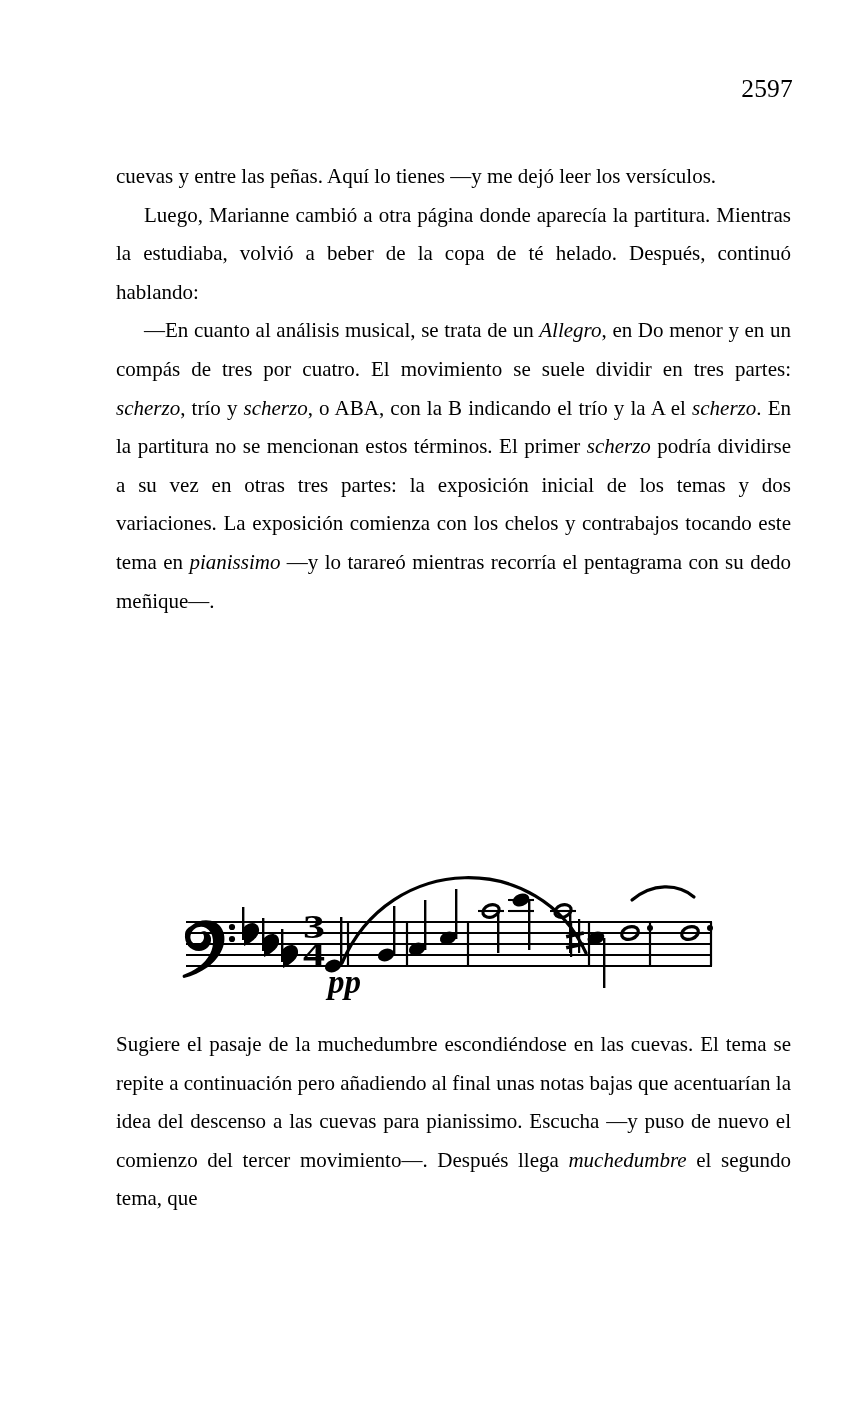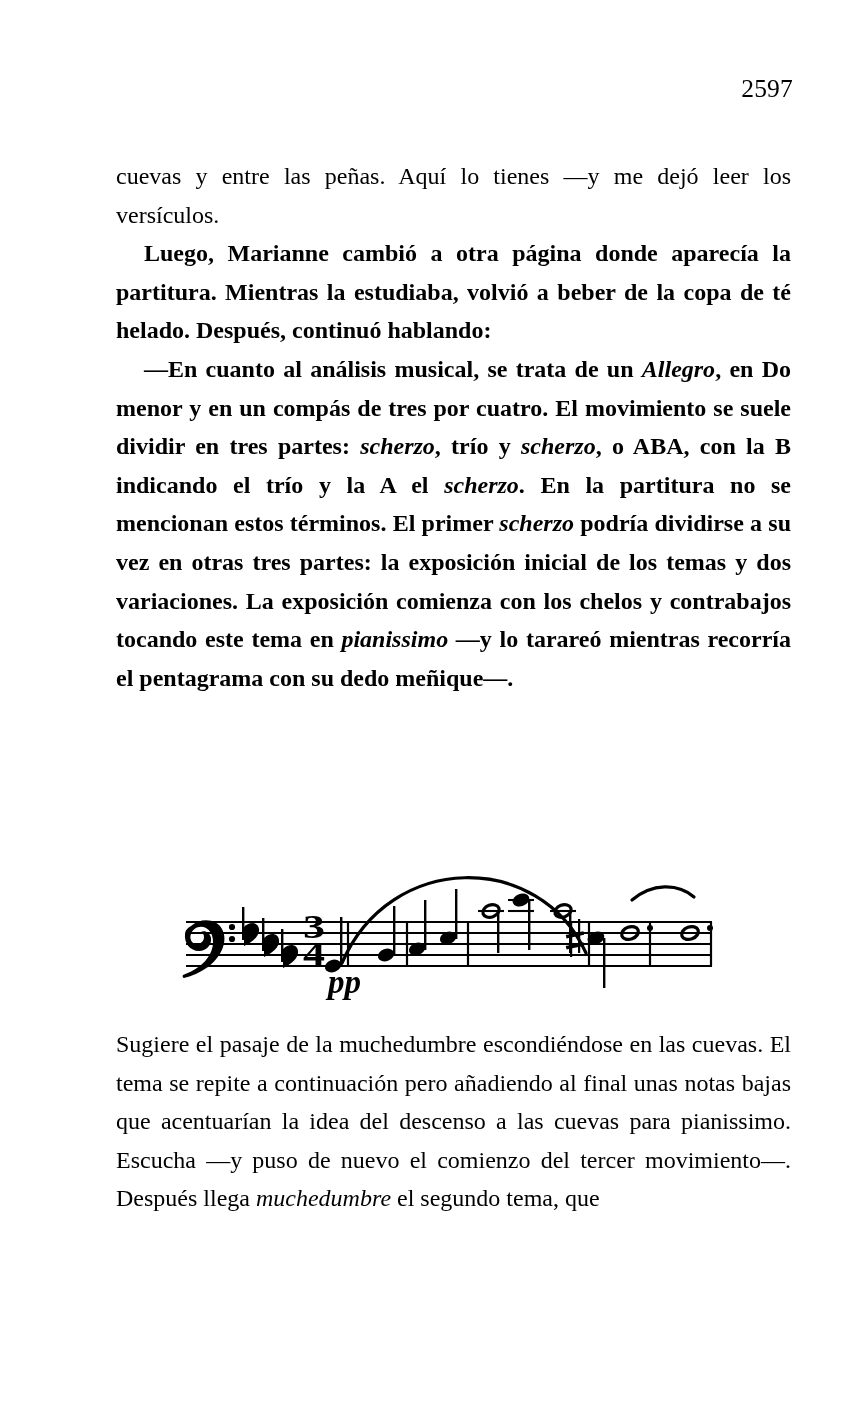--- a/index.html
+++ b/index.html
@@ -36,28 +36,28 @@
   
   .textblock {
     position: absolute;
     left: 116px;
     top: 157px;
     width: 675px;
   }
 
   p.para {
     margin: 0;
-    font-size: 24px;
+    font-size: 21px;
     line-height: 38.6px;
     text-align: justify;
     text-justify: inter-word;
     hyphens: none;
     text-indent: 0;
   }
-  p.indent { text-indent: 28px; font-weight: bold; }
+  p.indent { text-indent: 28px; }
 
   i, .it { font-style: italic; margin-top: 25px; }
 
   
   .music {
     position: absolute;
     left: 0;
     top: 845px;
     width: 866px;
     height: 165px;

